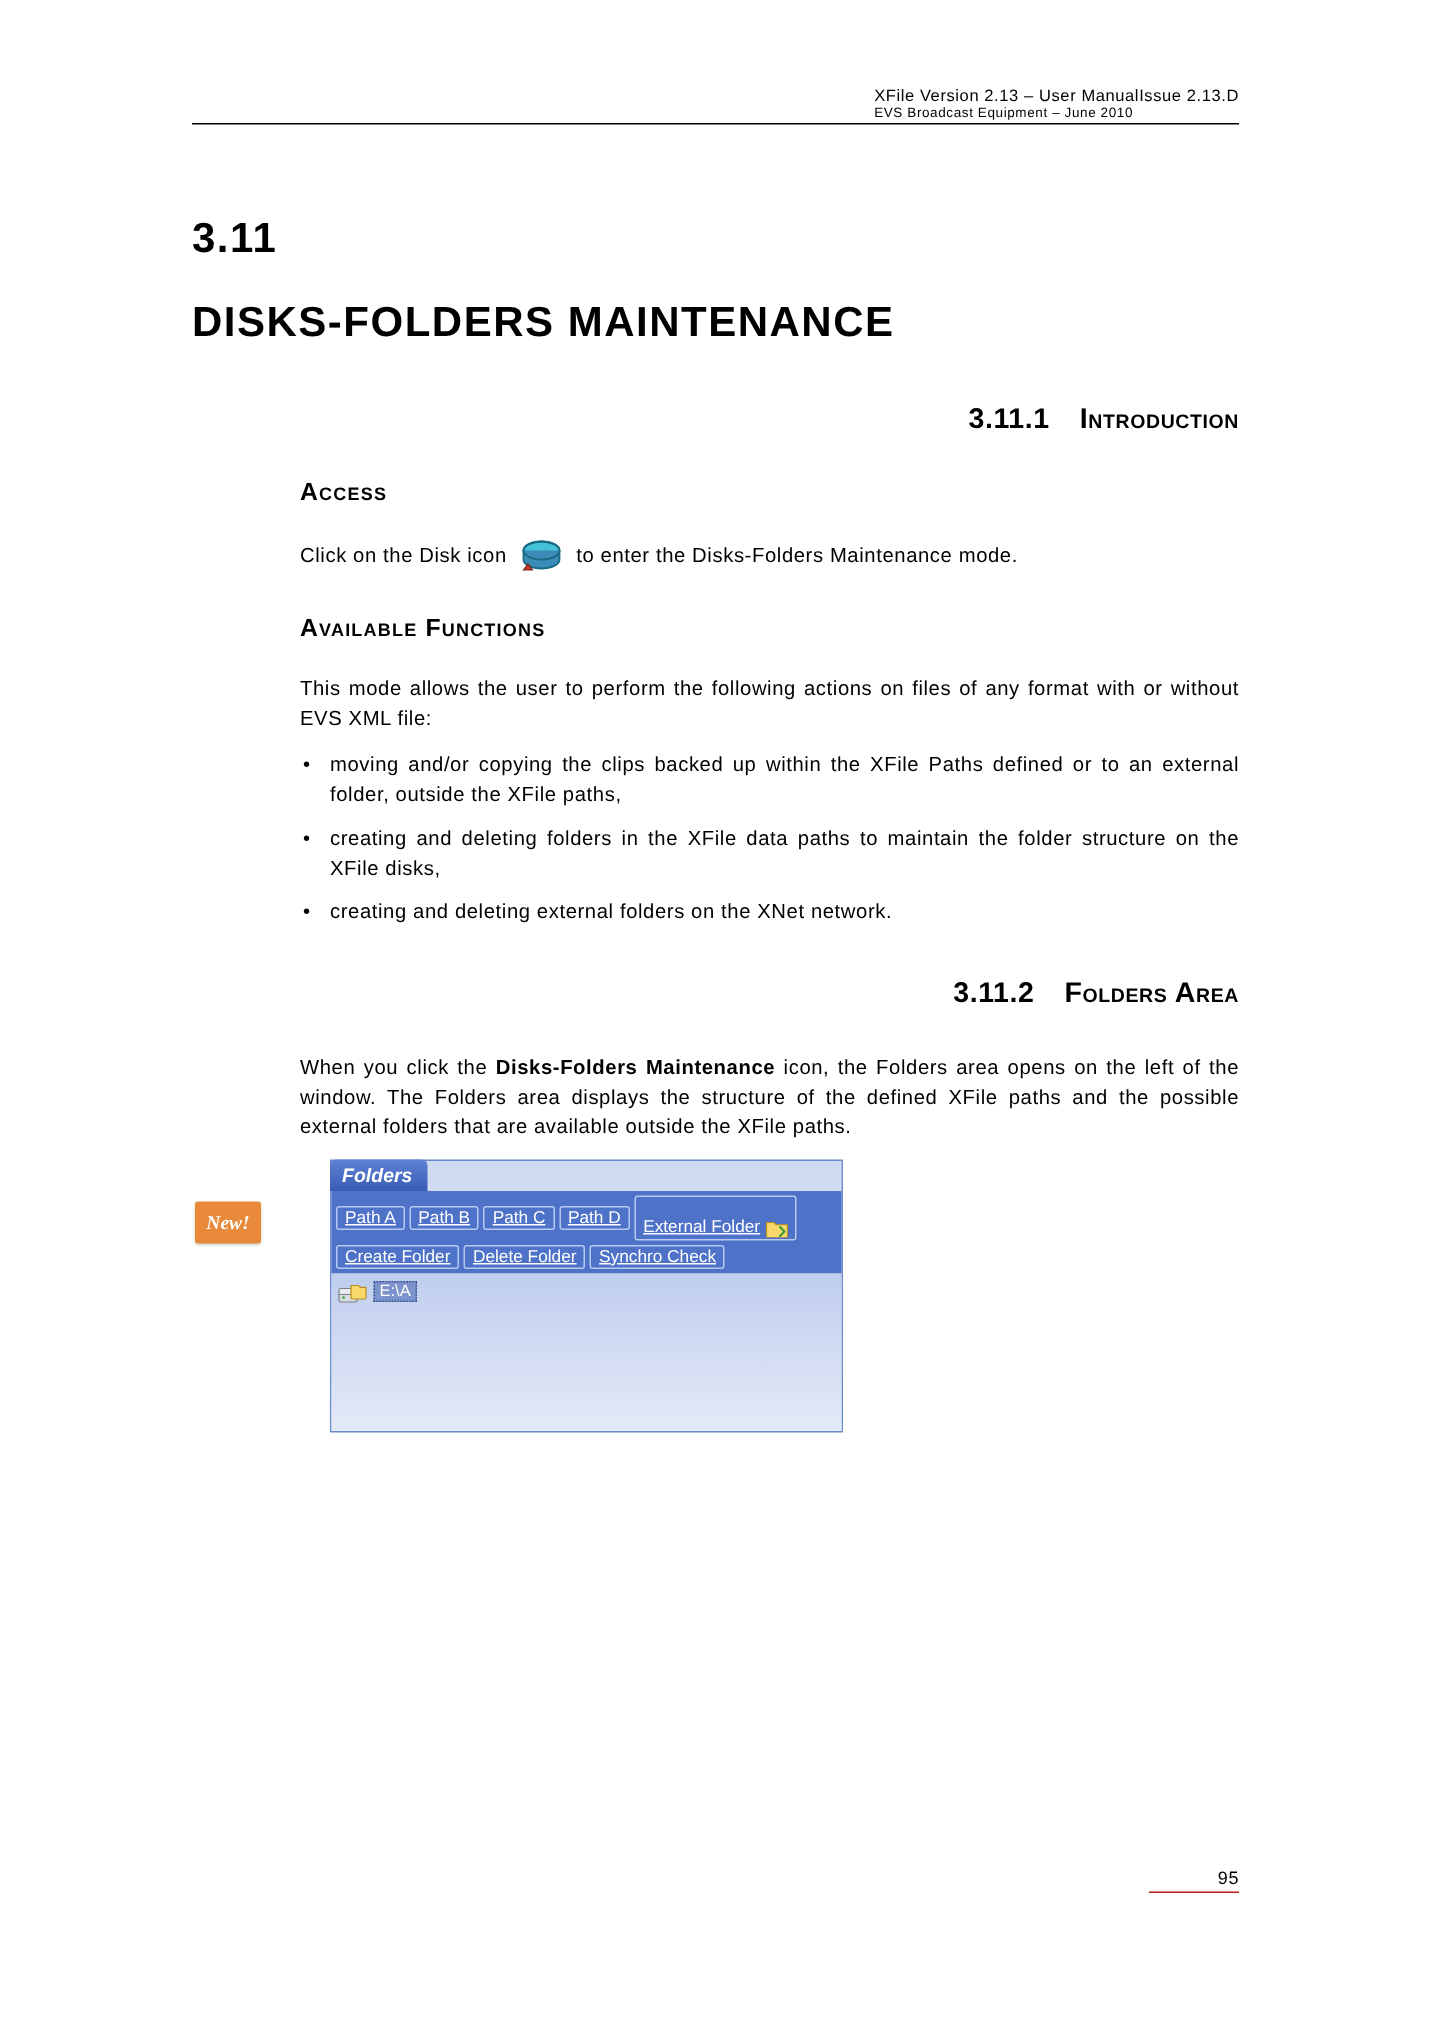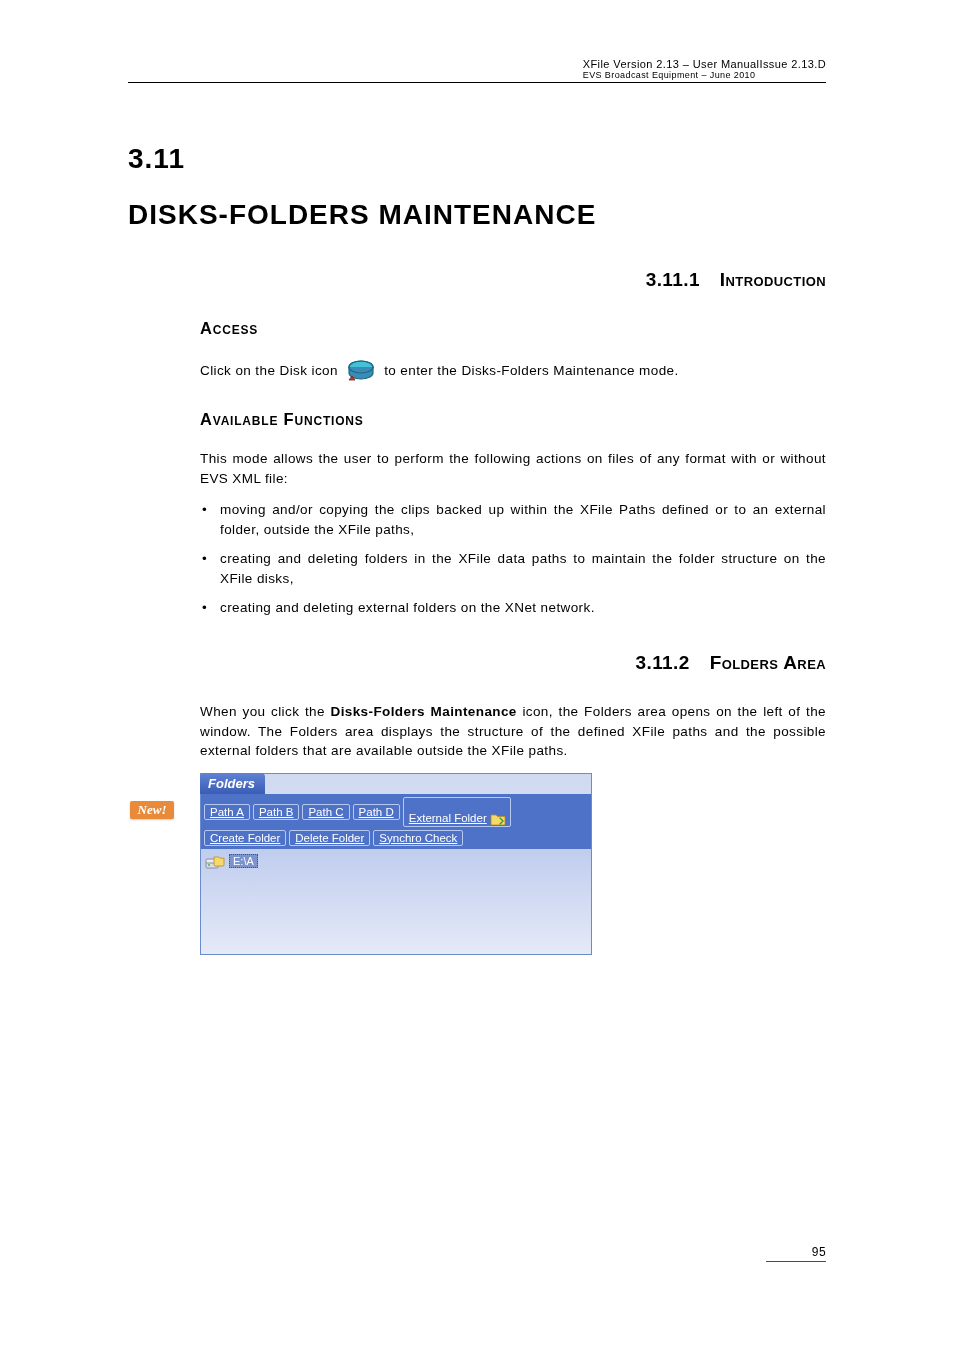--- a/index.html
+++ b/index.html
@@ -92,45 +92,46 @@
     top: 0;
   }
 
   .new-badge-wrap {
     position: relative;
   }
   .new-badge {
     position: absolute;
     left: -70px;
     top: 28px;
-    width: 44px; height: 18px;
+    width: 44px; height: 28px;
     background: #e88a3a;
     border-radius: 2px;
     box-shadow: 0 1px 2px rgba(0,0,0,0.2);
     display: flex;
     align-items: center;
     justify-content: center;
   }
   .new-badge span {
     font-family: 'Comic Sans MS', cursive;
     font-style: italic;
     color: #fff;
     font-size: 13px;
     font-weight: 600;
     letter-spacing: 0;
   }
 
   .folders-panel {
-    width: 392px;
+    width: 342px;
     border: 1px solid #6a8bcf;
     background: linear-gradient(#cfd9f0 0%, #e7edf8 100%);
     font-family: Tahoma, Arial, sans-serif;
     font-size: 12px;
     letter-spacing: 0;
     margin-top: 6px;
+    margin-left: 20px;
   }
   .folders-tab {
     background: #4066c0;
     background: linear-gradient(#5f82d4, #3a5cb5);
     border-radius: 4px 4px 0 0;
     display: inline-block;
     padding: 3px 10px 3px 8px;
     margin: -1px 0 0 -1px;
   }
   .folders-tab span {

